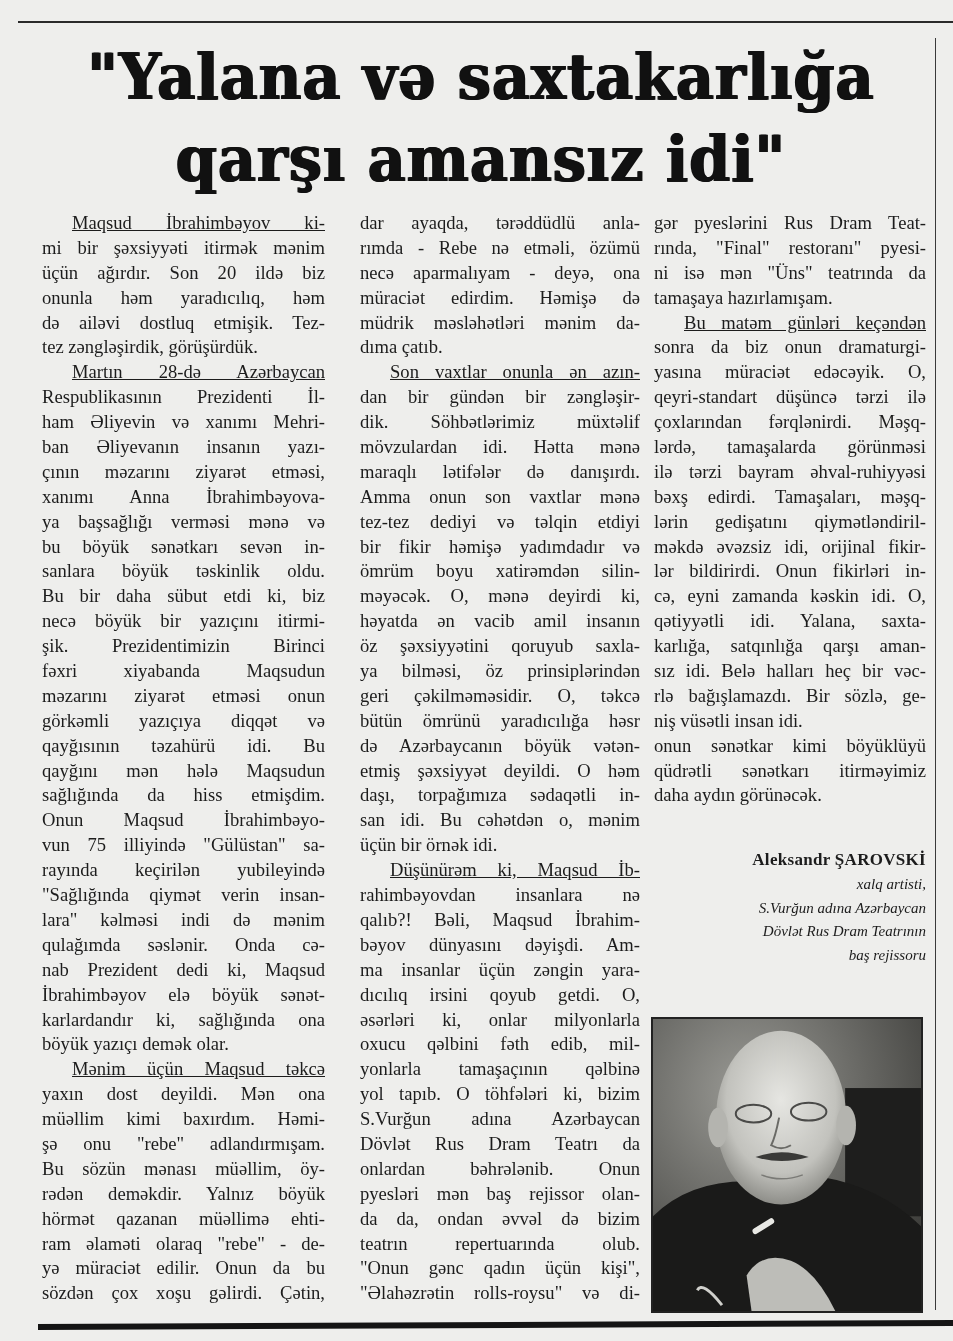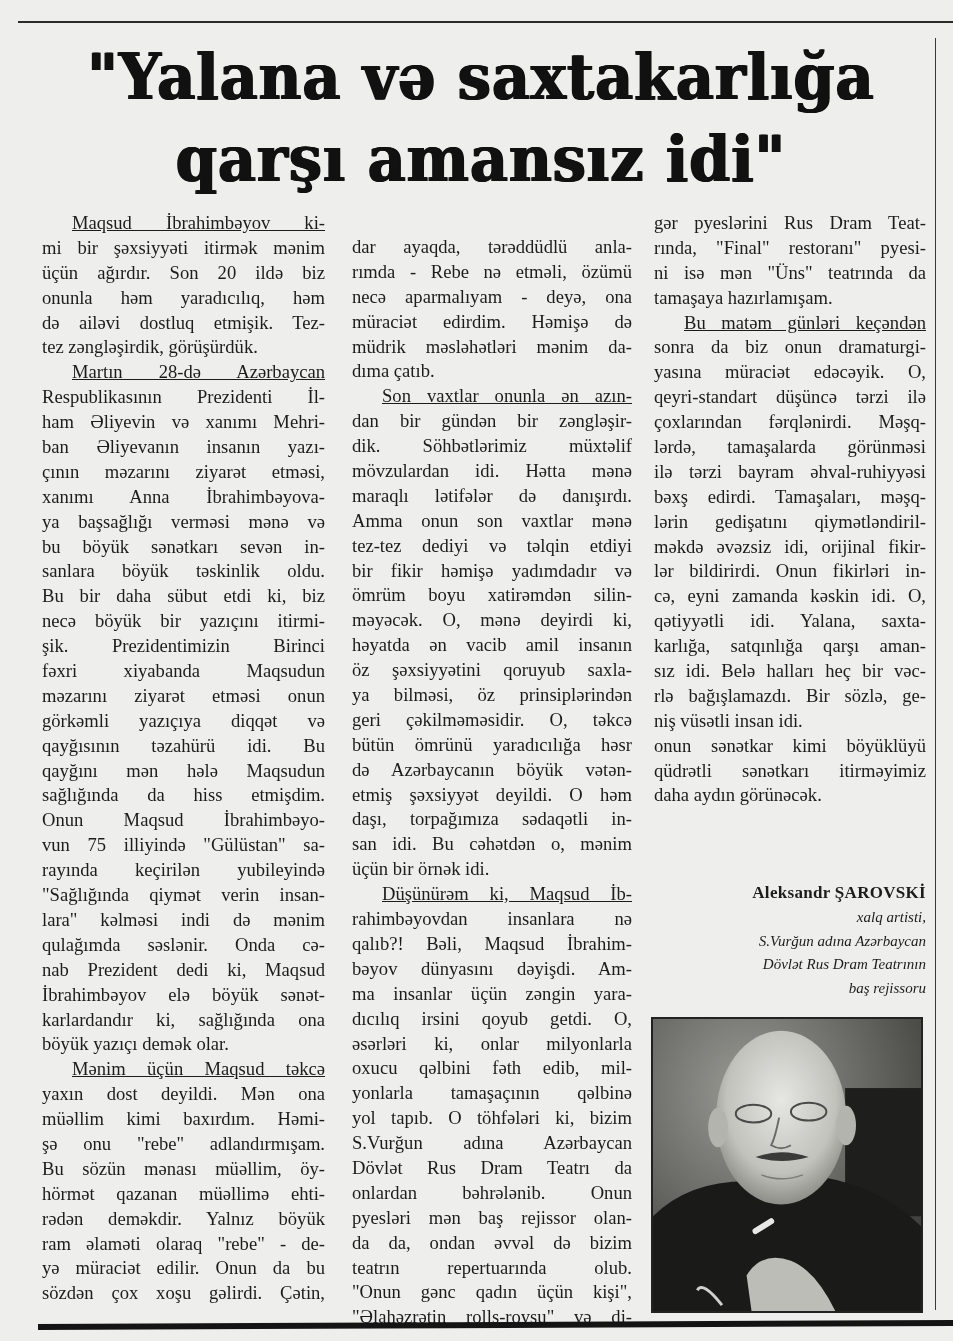--- a/index.html
+++ b/index.html
@@ -37,34 +37,34 @@
       text-shadow: 1px 0 0 #111, 2px 0 0 #111;
     }
     .headline span { display: block; }
     .col {
       position: absolute; top: 211px;
       font-size: 18.6px;
       line-height: 24.9px;
       text-align: justify;
     }
     .col1 { left: 42px; width: 283px; }
-    .col2 { left: 352px; width: 280px; margin-top: 24px; }
+    .col2 { left: 360px; width: 280px; }
     .col3 { left: 654px; width: 272px; }
     .line {
       display: block;
       white-space: nowrap;
       text-align: justify;
       text-align-last: justify;
       height: 24.9px;
       overflow: visible;
     }
     .line.last { text-align-last: left; }
     .line.indent { padding-left: 30px; text-decoration: underline; }
     .signature {
-      position: absolute; left: 654px; top: 880px; width: 272px;
+      position: absolute; left: 654px; top: 847px; width: 272px;
       text-align: right;
     }
     .sig-name {
       font-weight: bold; font-size: 17px; line-height: 26px; letter-spacing: 0.3px;
     }
     .sig-role {
       font-style: italic; font-size: 15px; line-height: 23.5px;
     }
     .photo {
       position: absolute; left: 651px; top: 1017px; width: 272px; height: 296px;
@@ -118,22 +118,22 @@
     <span class="line">qulağımda səslənir. Onda cə-</span>
     <span class="line">nab Prezident dedi ki, Maqsud</span>
     <span class="line">İbrahimbəyov elə böyük sənət-</span>
     <span class="line">karlardandır ki, sağlığında ona</span>
     <span class="line last">böyük yazıçı demək olar.</span>
     <span class="line indent">Mənim üçün Maqsud təkcə</span>
     <span class="line">yaxın dost deyildi. Mən ona</span>
     <span class="line">müəllim kimi baxırdım. Həmi-</span>
     <span class="line">şə onu "rebe" adlandırmışam.</span>
     <span class="line">Bu sözün mənası müəllim, öy-</span>
+    <span class="line">rədən deməkdir. Yalnız böyük</span>
     <span class="line">hörmət qazanan müəllimə ehti-</span>
-    <span class="line">rədən deməkdir. Yalnız böyük</span>
     <span class="line">ram əlaməti olaraq "rebe" - de-</span>
     <span class="line">yə müraciət edilir. Onun da bu</span>
     <span class="line">sözdən çox xoşu gəlirdi. Çətin,</span>
   </div>
 <div class="col col2">
     <span class="line">dar ayaqda, tərəddüdlü anla-</span>
     <span class="line">rımda - Rebe nə etməli, özümü</span>
     <span class="line">necə aparmalıyam - deyə, ona</span>
     <span class="line">müraciət edirdim. Həmişə də</span>
     <span class="line">müdrik məsləhətləri mənim da-</span>

